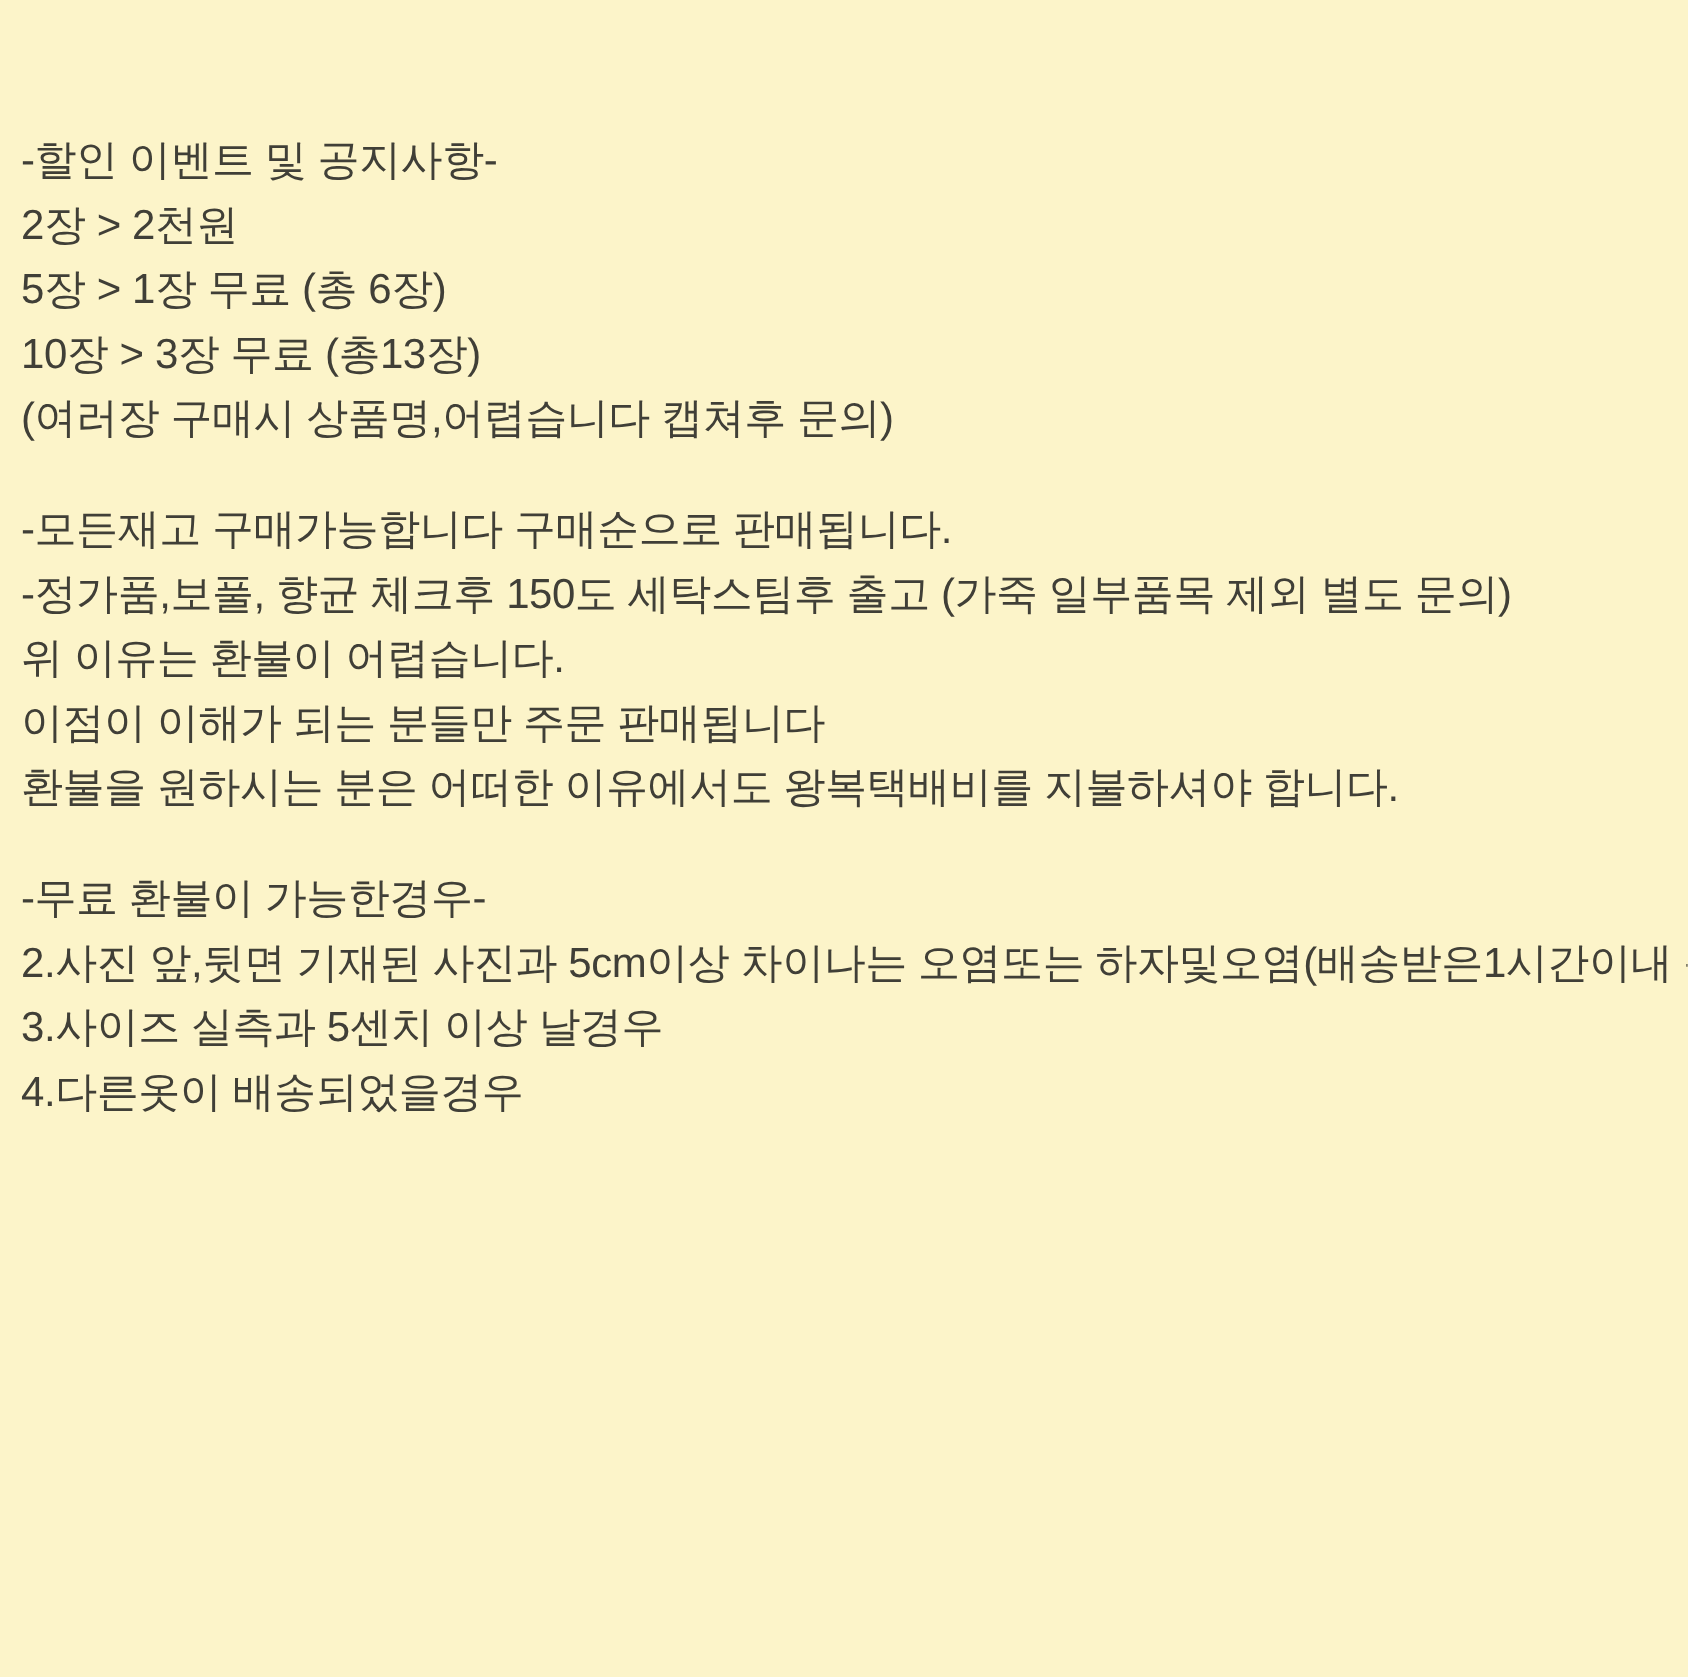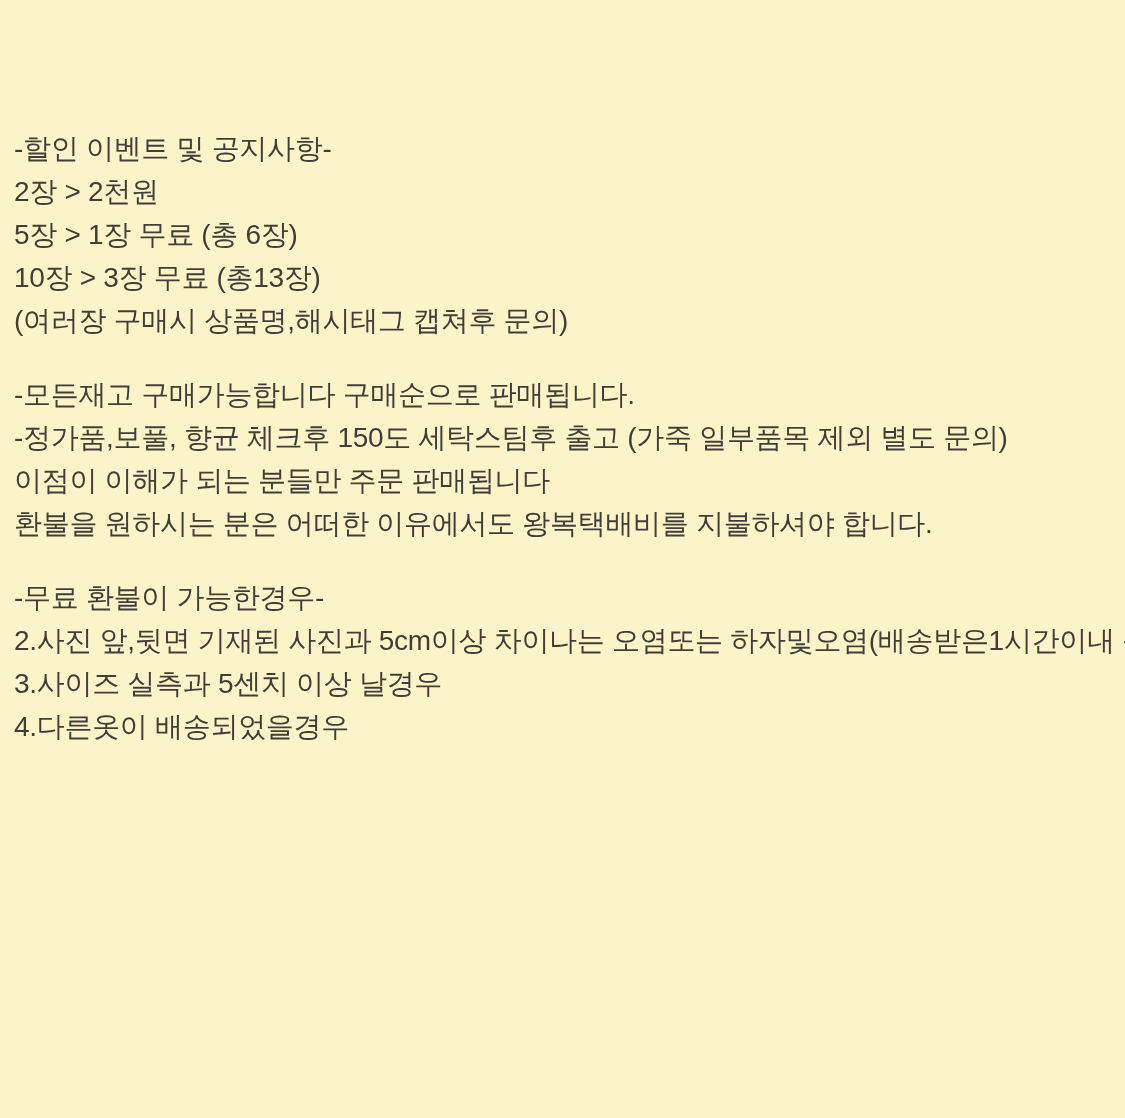--- a/index.html
+++ b/index.html
@@ -12,21 +12,20 @@
     background: #fcf4c9;
     color: #403f37;
     font-family: "Liberation Sans", "DejaVu Sans", sans-serif;
     overflow: hidden;
   }
   .notice {
     padding: 85px 10px 0 14px;
     font-size: 28px;
     line-height: 43px;
     letter-spacing: -0.3px;
-    margin-top: 42px;
   }
   .line {
     white-space: pre;
   }
   .section-gap {
     height: 31px;
   }
   .indent {
     padding-left: 30px;
   }
@@ -34,28 +33,29 @@
 </head>
 <body style="background: rgb(252, 244, 201); color: rgb(64, 63, 55);">
 
 <main class="notice">
 
   <section>
     <div class="line">-할인 이벤트 및 공지사항-</div>
     <div class="line">2장 &gt; 2천원</div>
     <div class="line">5장 &gt; 1장 무료 (총 6장)</div>
     <div class="line">10장 &gt; 3장 무료 (총13장)</div>
-    <div class="line">(여러장 구매시 상품명,해시태그 캡쳐후 문의)</div>
+    <div class="line">(여러장 구매시 상품명,어렵습니다 캡쳐후 문의)</div>
   </section>
 
   <div class="section-gap"></div>
 
   <section>
     <div class="line">-모든재고 구매가능합니다 구매순으로 판매됩니다.</div>
     <div class="line">-정가품,보풀, 향균 체크후 150도 세탁스팀후 출고 (가죽 일부품목 제외 별도 문의)</div>
+    <div class="line">위 이유는 환불이 어렵습니다.</div>
     <div class="line">이점이 이해가 되는 분들만 주문 판매됩니다</div>
     <div class="line">환불을 원하시는 분은 어떠한 이유에서도 왕복택배비를 지불하셔야 합니다.</div>
   </section>
 
   <div class="section-gap"></div>
 
   <section>
     <div class="line">-무료 환불이 가능한경우-</div>
     <div class="line">2.사진 앞,뒷면 기재된 사진과 5cm이상 차이나는 오염또는 하자및오염(배송받은1시간이내 문의)</div>
     <div class="line">3.사이즈 실측과 5센치 이상 날경우</div>

